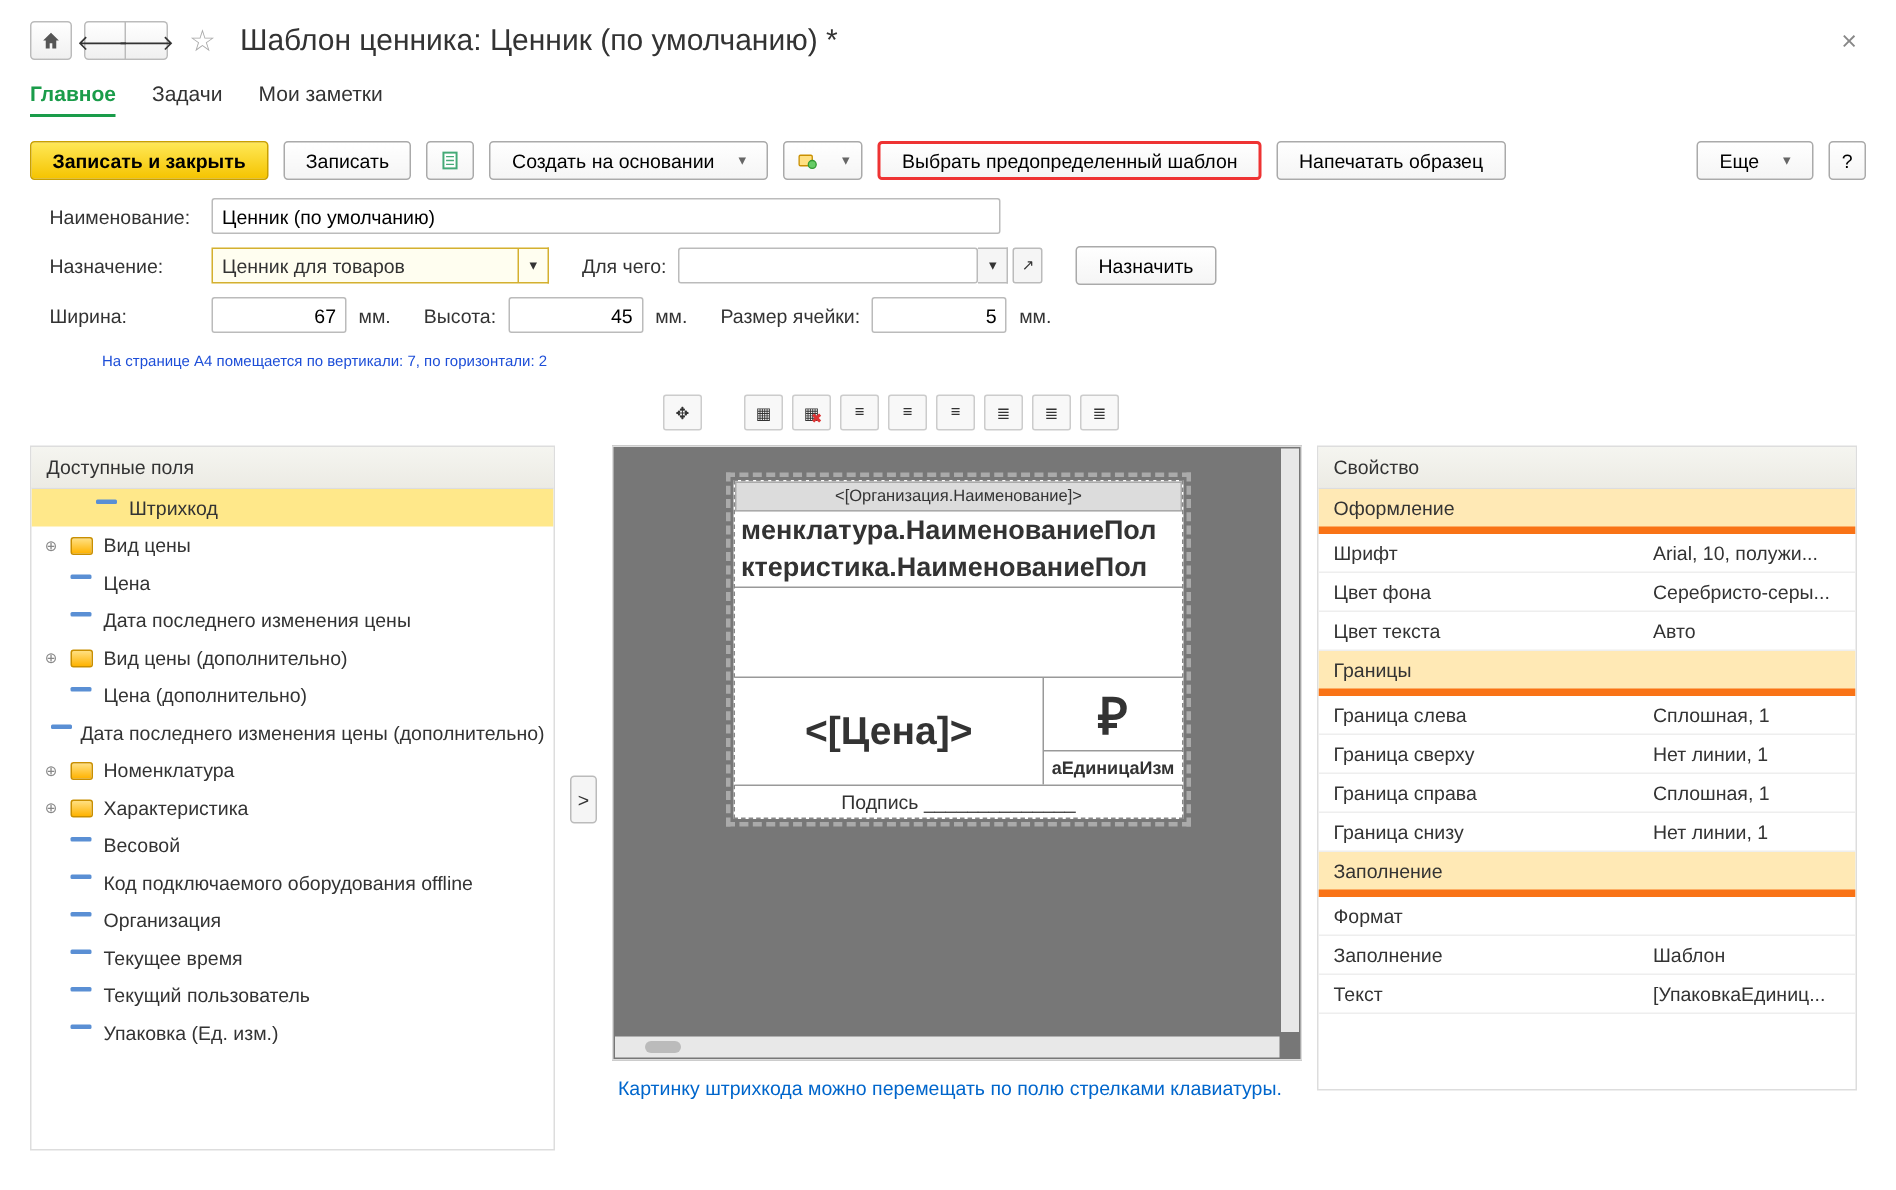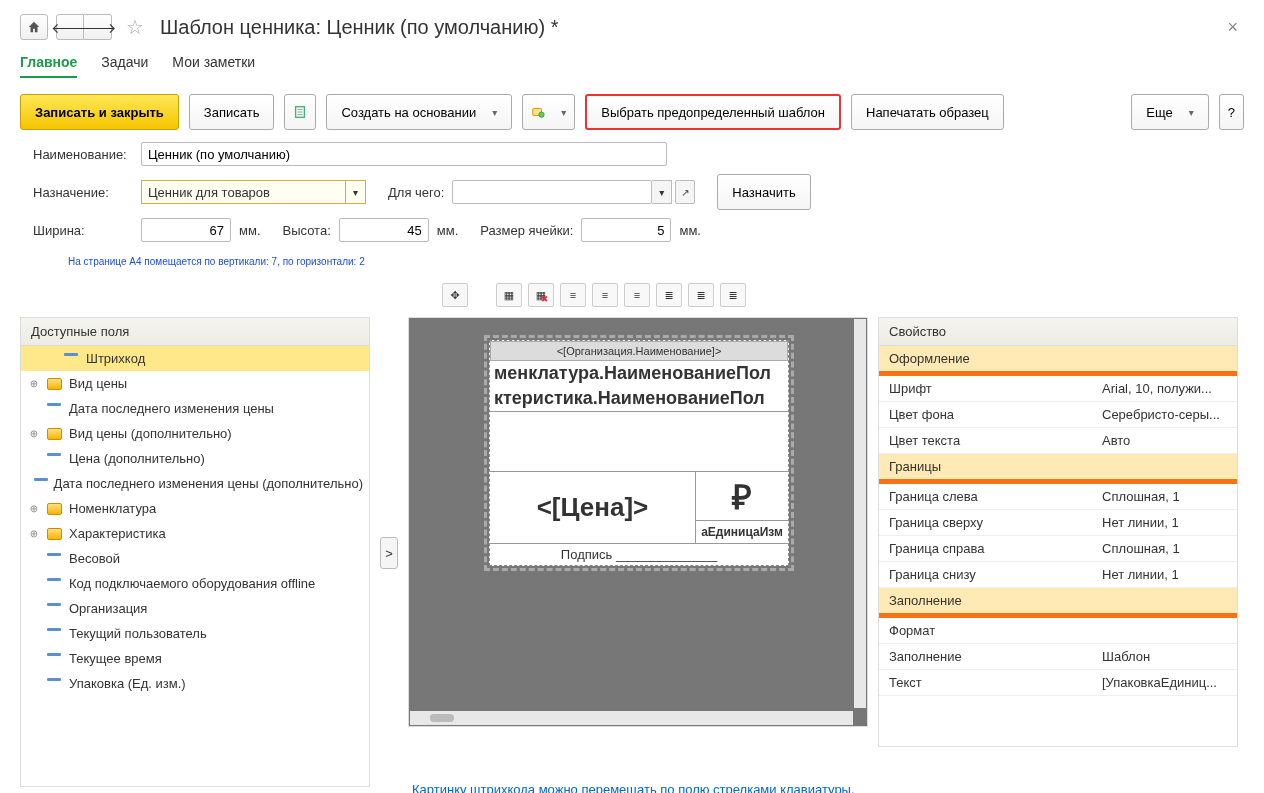--- a/index.html
+++ b/index.html
@@ -55,21 +55,21 @@
   color: #333;
 }
 .tab.active { color: #1a9c4a; font-weight: bold; border-bottom: 2px solid #1a9c4a; padding-bottom: 6px; }
 .toolbar {
   display: flex;
   align-items: center;
   gap: 10px;
   padding: 8px 0;
 }
 .btn {
-  height: 36px;
+  height: 26px;
   padding: 0 14px;
   border: 1px solid #aaa;
   background: linear-gradient(#fff, #f5f5f5);
   border-radius: 3px;
   cursor: pointer;
   font-size: 13px;
   display: inline-flex;
   align-items: center;
   gap: 6px;
 }
@@ -160,21 +160,21 @@
   align-items: center;
   justify-content: center;
   font-size: 11px;
 }
 .columns { display: flex; gap: 10px; align-items: flex-start; }
 .panel {
   border: 1px solid #ddd;
   background: #fff;
 }
 .panel-left { width: 350px; height: 470px; display: flex; flex-direction: column; }
-.panel-mid-wrap { width: 460px; display: flex; flex-direction: column; gap: 44px; }
+.panel-mid-wrap { width: 460px; display: flex; flex-direction: column; }
 .panel-right { width: 360px; height: 430px; display: flex; flex-direction: column; }
 .panel-header {
   background: linear-gradient(#f5f5f0, #ecebe4);
   border-bottom: 1px solid #ddd;
   padding: 6px 10px;
   font-size: 13px;
 }
 .tree { flex: 1; overflow-y: auto; overflow-x: auto; }
 .tree-item {
   display: flex;
@@ -457,20 +457,27 @@
             <span class="tree-icon">
               <div class="folder"></div>
             </span>
             <span>Вид цены</span>
           </div>
           <div class="tree-item">
             <span class="expander"></span>
             <span class="tree-icon">
               <div class="dash"></div>
             </span>
+            <span>Цена</span>
+          </div>
+          <div class="tree-item">
+            <span class="expander"></span>
+            <span class="tree-icon">
+              <div class="dash"></div>
+            </span>
             <span>Дата последнего изменения цены</span>
           </div>
           <div class="tree-item">
             <span class="expander">⊕</span>
             <span class="tree-icon">
               <div class="folder"></div>
             </span>
             <span>Вид цены (дополнительно)</span>
           </div>
           <div class="tree-item">
@@ -520,28 +527,28 @@
             <span class="tree-icon">
               <div class="dash"></div>
             </span>
             <span>Организация</span>
           </div>
           <div class="tree-item">
             <span class="expander"></span>
             <span class="tree-icon">
               <div class="dash"></div>
             </span>
+            <span>Текущее время</span>
+          </div>
+          <div class="tree-item">
+            <span class="expander"></span>
+            <span class="tree-icon">
+              <div class="dash"></div>
+            </span>
             <span>Текущий пользователь</span>
-          </div>
-          <div class="tree-item">
-            <span class="expander"></span>
-            <span class="tree-icon">
-              <div class="dash"></div>
-            </span>
-            <span>Текущее время</span>
           </div>
           <div class="tree-item">
             <span class="expander"></span>
             <span class="tree-icon">
               <div class="dash"></div>
             </span>
             <span>Упаковка (Ед. изм.)</span>
           </div>
         </div>
     </div>

